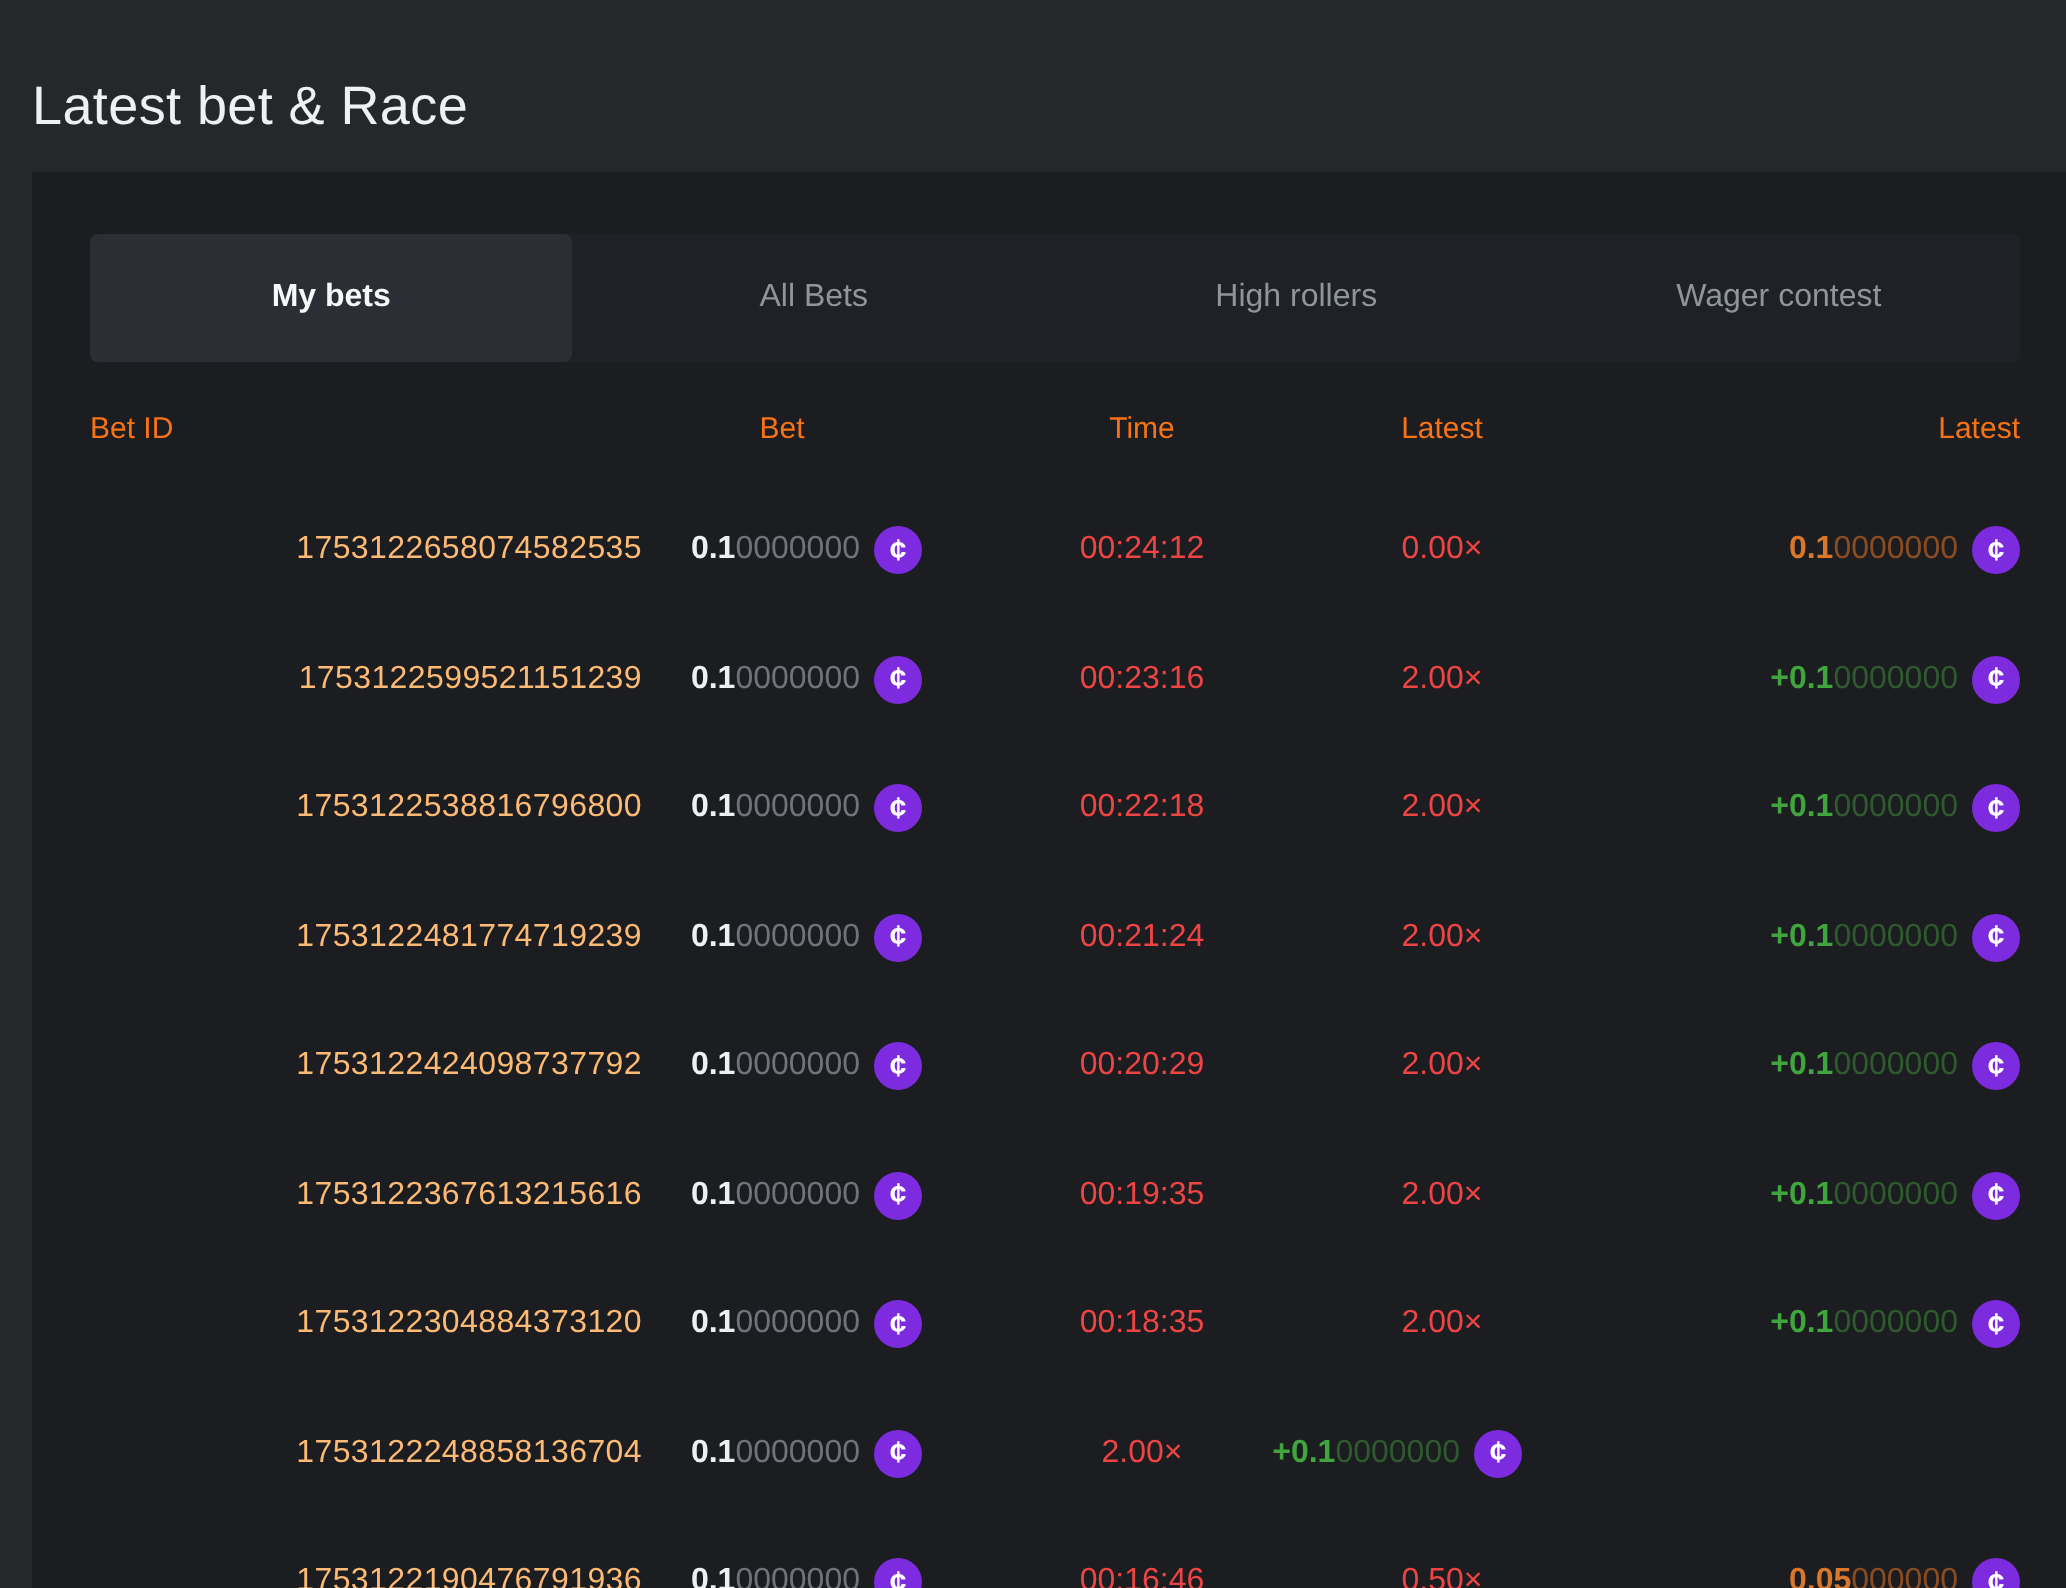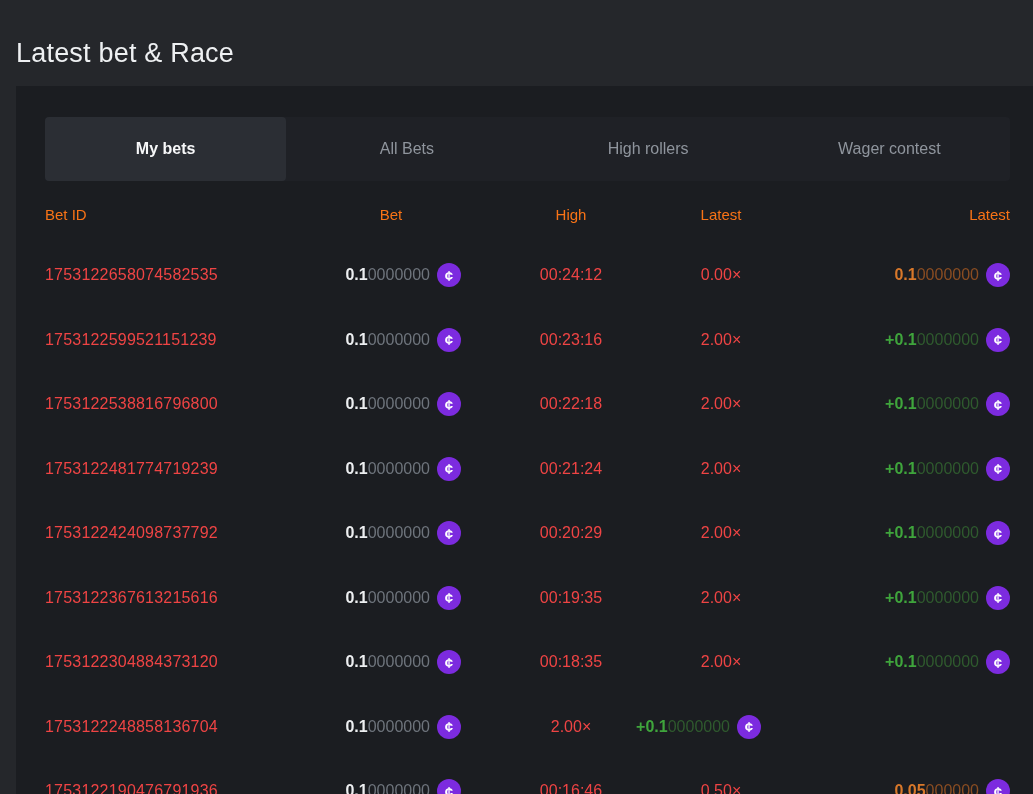--- a/index.html
+++ b/index.html
@@ -63,21 +63,21 @@
     margin-top: 8px;
     height: 50px;
     font-size: 15px;
     color: #f97316;
   }
   .tbody { padding-top: 4px; }
   .row { height: 64.5px; font-size: 16px; }
   .al { text-align: left; }
   .ac { text-align: center; }
   .ar { text-align: right; }
-  .cell-id { color: #ef4444; letter-spacing: 0.2px; }
+  .cell-id { color: #fdba74; letter-spacing: 0.2px; text-align: right; }
   .cell-time, .cell-payout { color: #ef4444; }
   .cell-bet, .cell-profit {
     display: flex;
     align-items: center;
     justify-content: flex-end;
     gap: 7px;
   }
   .amt { white-space: nowrap; }
   .amt .main { font-weight: 700; }
   .cell-bet .main { color: #edeff1; }
@@ -120,21 +120,21 @@
         <span class="tab-label">High rollers</span>
       </button>
 
   <button class="tab">
         <span class="tab-label">Wager contest</span>
       </button>
 </div>
   <div class="thead" id="thead">
       <div class="th al">Bet ID</div>
       <div class="th ac">Bet</div>
-      <div class="th ac">High</div>
+      <div class="th ac">Time</div>
       <div class="th ac">Latest</div>
       <div class="th ar">Latest</div>
     </div>
   <div class="tbody" id="tbody">
   <div class="row">
     <div class="cell-id al">1753122658074582535</div>
     <div class="cell-bet">
       <span class="amt"><span class="main">0.1</span><span class="zeros">0000000</span></span>
       <span class="coin">¢</span>
     </div>

